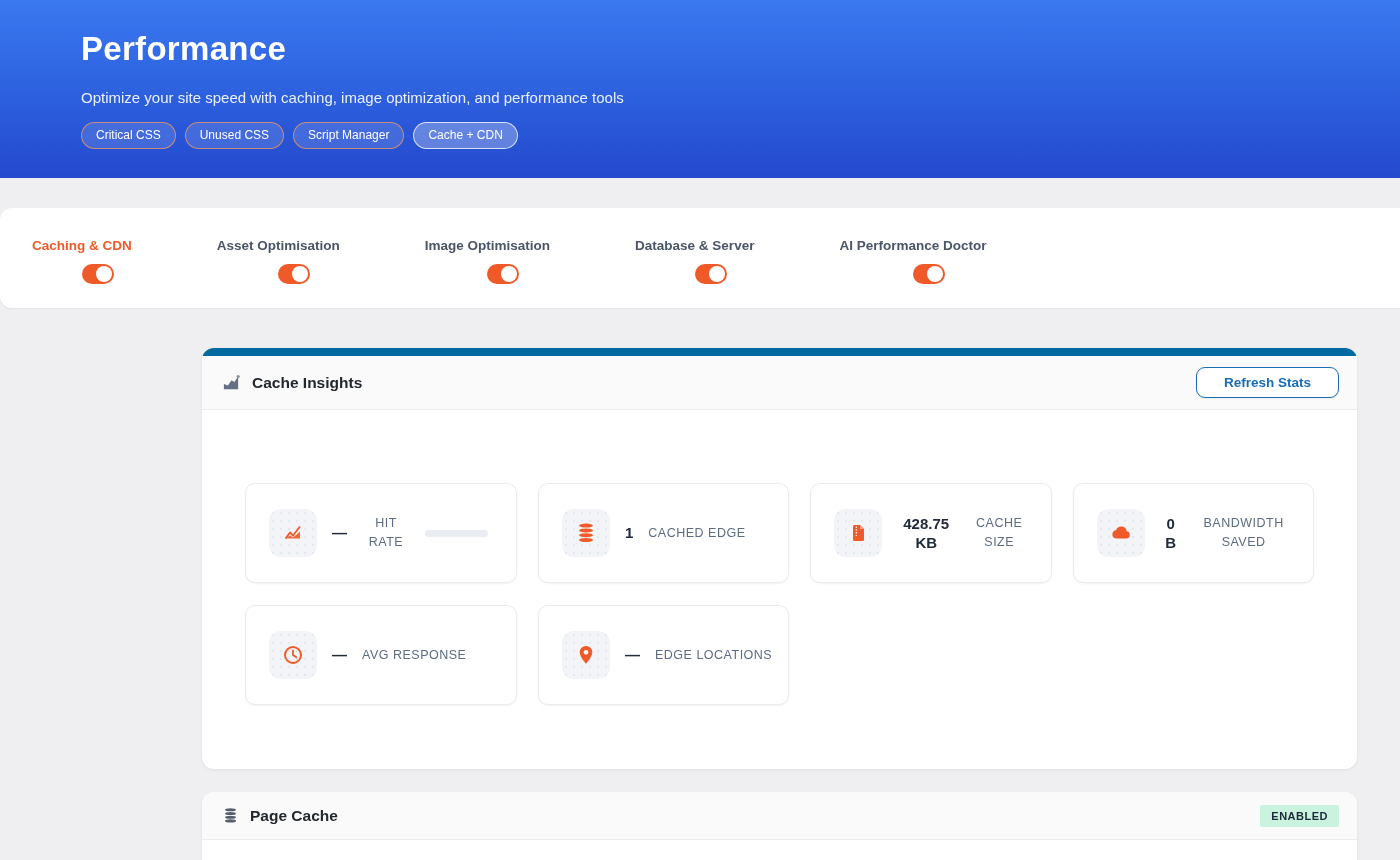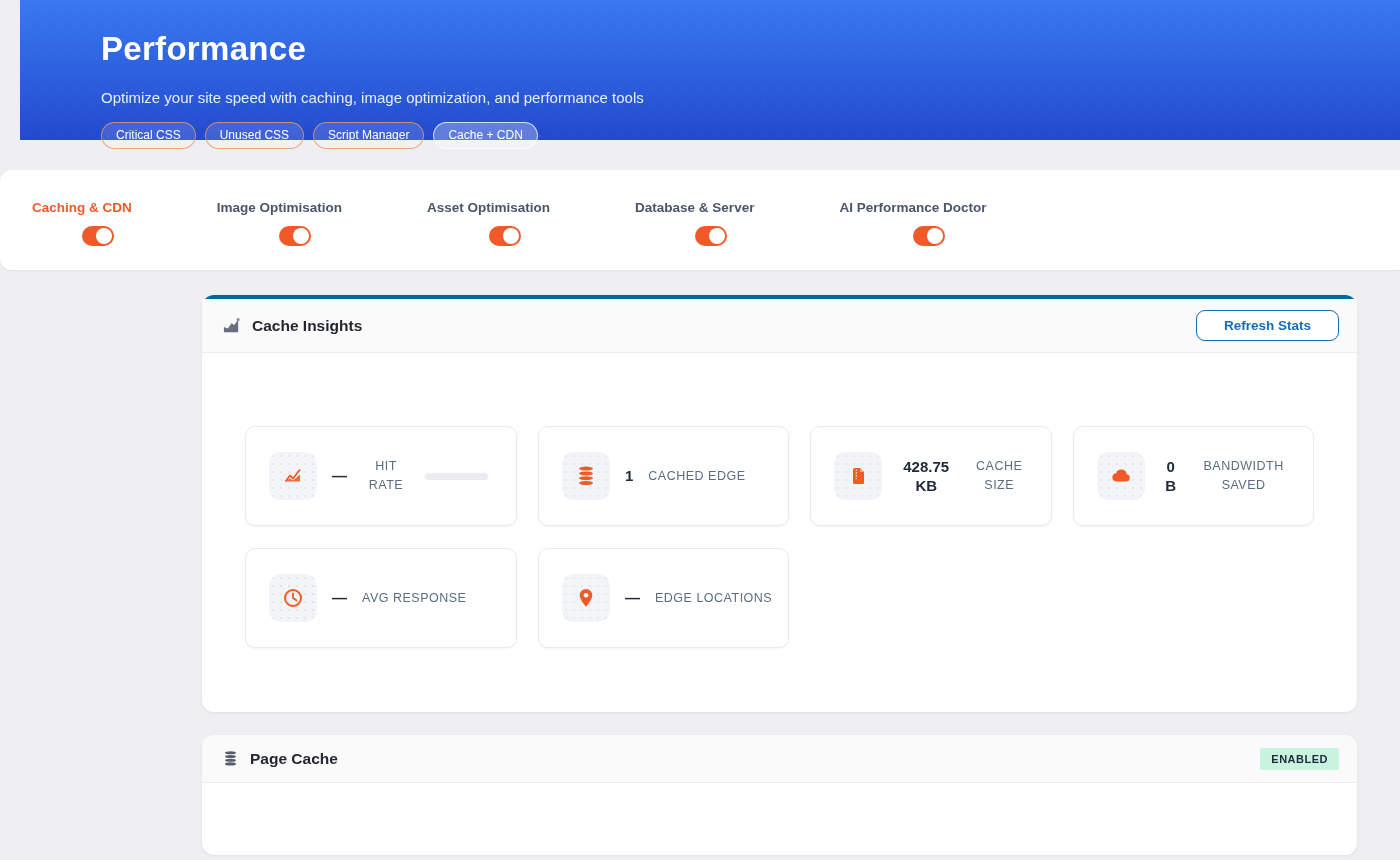--- a/index.html
+++ b/index.html
@@ -5,27 +5,26 @@
   * { margin:0; padding:0; box-sizing:border-box; }
   html,body { width:1400px; height:860px; overflow:hidden; }
   body {
     background:#efeff1;
     font-family:"Liberation Sans","DejaVu Sans",sans-serif;
     color:#23282e;
   }
 
   
   .hero {
-    height:140px;
+    height:178px;
     background-image:
       radial-gradient(rgba(255,255,255,0.05) 1px, transparent 1.4px),
       linear-gradient(180deg,#3a79f0 0%, #2c5fdd 55%, #2449ce 100%);
     background-size:16px 16px, auto;
     padding:30px 0 0 81px;
-    margin-left:20px;
   }
   .hero h1 {
     color:#fff; font-size:33px; font-weight:700; letter-spacing:.3px;
   }
   .hero .subtitle {
     margin-top:21px; font-size:15px; color:rgba(255,255,255,.9);
   }
   .pill-row { display:flex; gap:9px; margin-top:16px; }
   .pill {
     display:inline-block; padding:5px 14px 6px; border-radius:14px;
@@ -67,21 +66,21 @@
     box-shadow:0 1px 3px rgba(16,24,40,.07);
   }
   .panel-head {
     height:54px; background:#fafafb; border-bottom:1px solid #ececef;
     border-radius:10px 10px 0 0;
     display:flex; align-items:center; padding:0 18px 0 20px;
   }
   .panel-head .head-icon { margin-right:11px; display:flex; }
   .panel-title { font-size:15.5px; font-weight:600; color:#23282e; }
 
-  .insights { margin-top:25px; border-top:4px solid #0369a1; }
+  .insights { margin-top:40px; border-top:8px solid #0369a1; }
   .insights .panel-head { border-radius:0; }
 
   .refresh-btn {
     margin-left:auto; background:#fff; color:#1a6cb3;
     border:1.5px solid #1a6cb3; border-radius:9px;
     font-size:13.5px; font-weight:700; padding:7px 27px; cursor:pointer;
     font-family:inherit; box-shadow:0 1px 2px rgba(16,24,40,.06);
   }
 
   .insights-body {
@@ -142,27 +141,27 @@
 </div>
 
 <div class="module-bar">
   <div class="module active">
     <span class="m-label">Caching &amp; CDN</span>
     <span class="toggle">
         <span class="knob"></span>
       </span>
   </div>
   <div class="module">
+    <span class="m-label">Asset Optimisation</span>
+    <span class="toggle">
+        <span class="knob"></span>
+      </span>
+  </div>
+  <div class="module">
     <span class="m-label">Image Optimisation</span>
-    <span class="toggle">
-        <span class="knob"></span>
-      </span>
-  </div>
-  <div class="module">
-    <span class="m-label">Asset Optimisation</span>
     <span class="toggle">
         <span class="knob"></span>
       </span>
   </div>
   <div class="module">
     <span class="m-label">Database &amp; Server</span>
     <span class="toggle">
         <span class="knob"></span>
       </span>
   </div>

